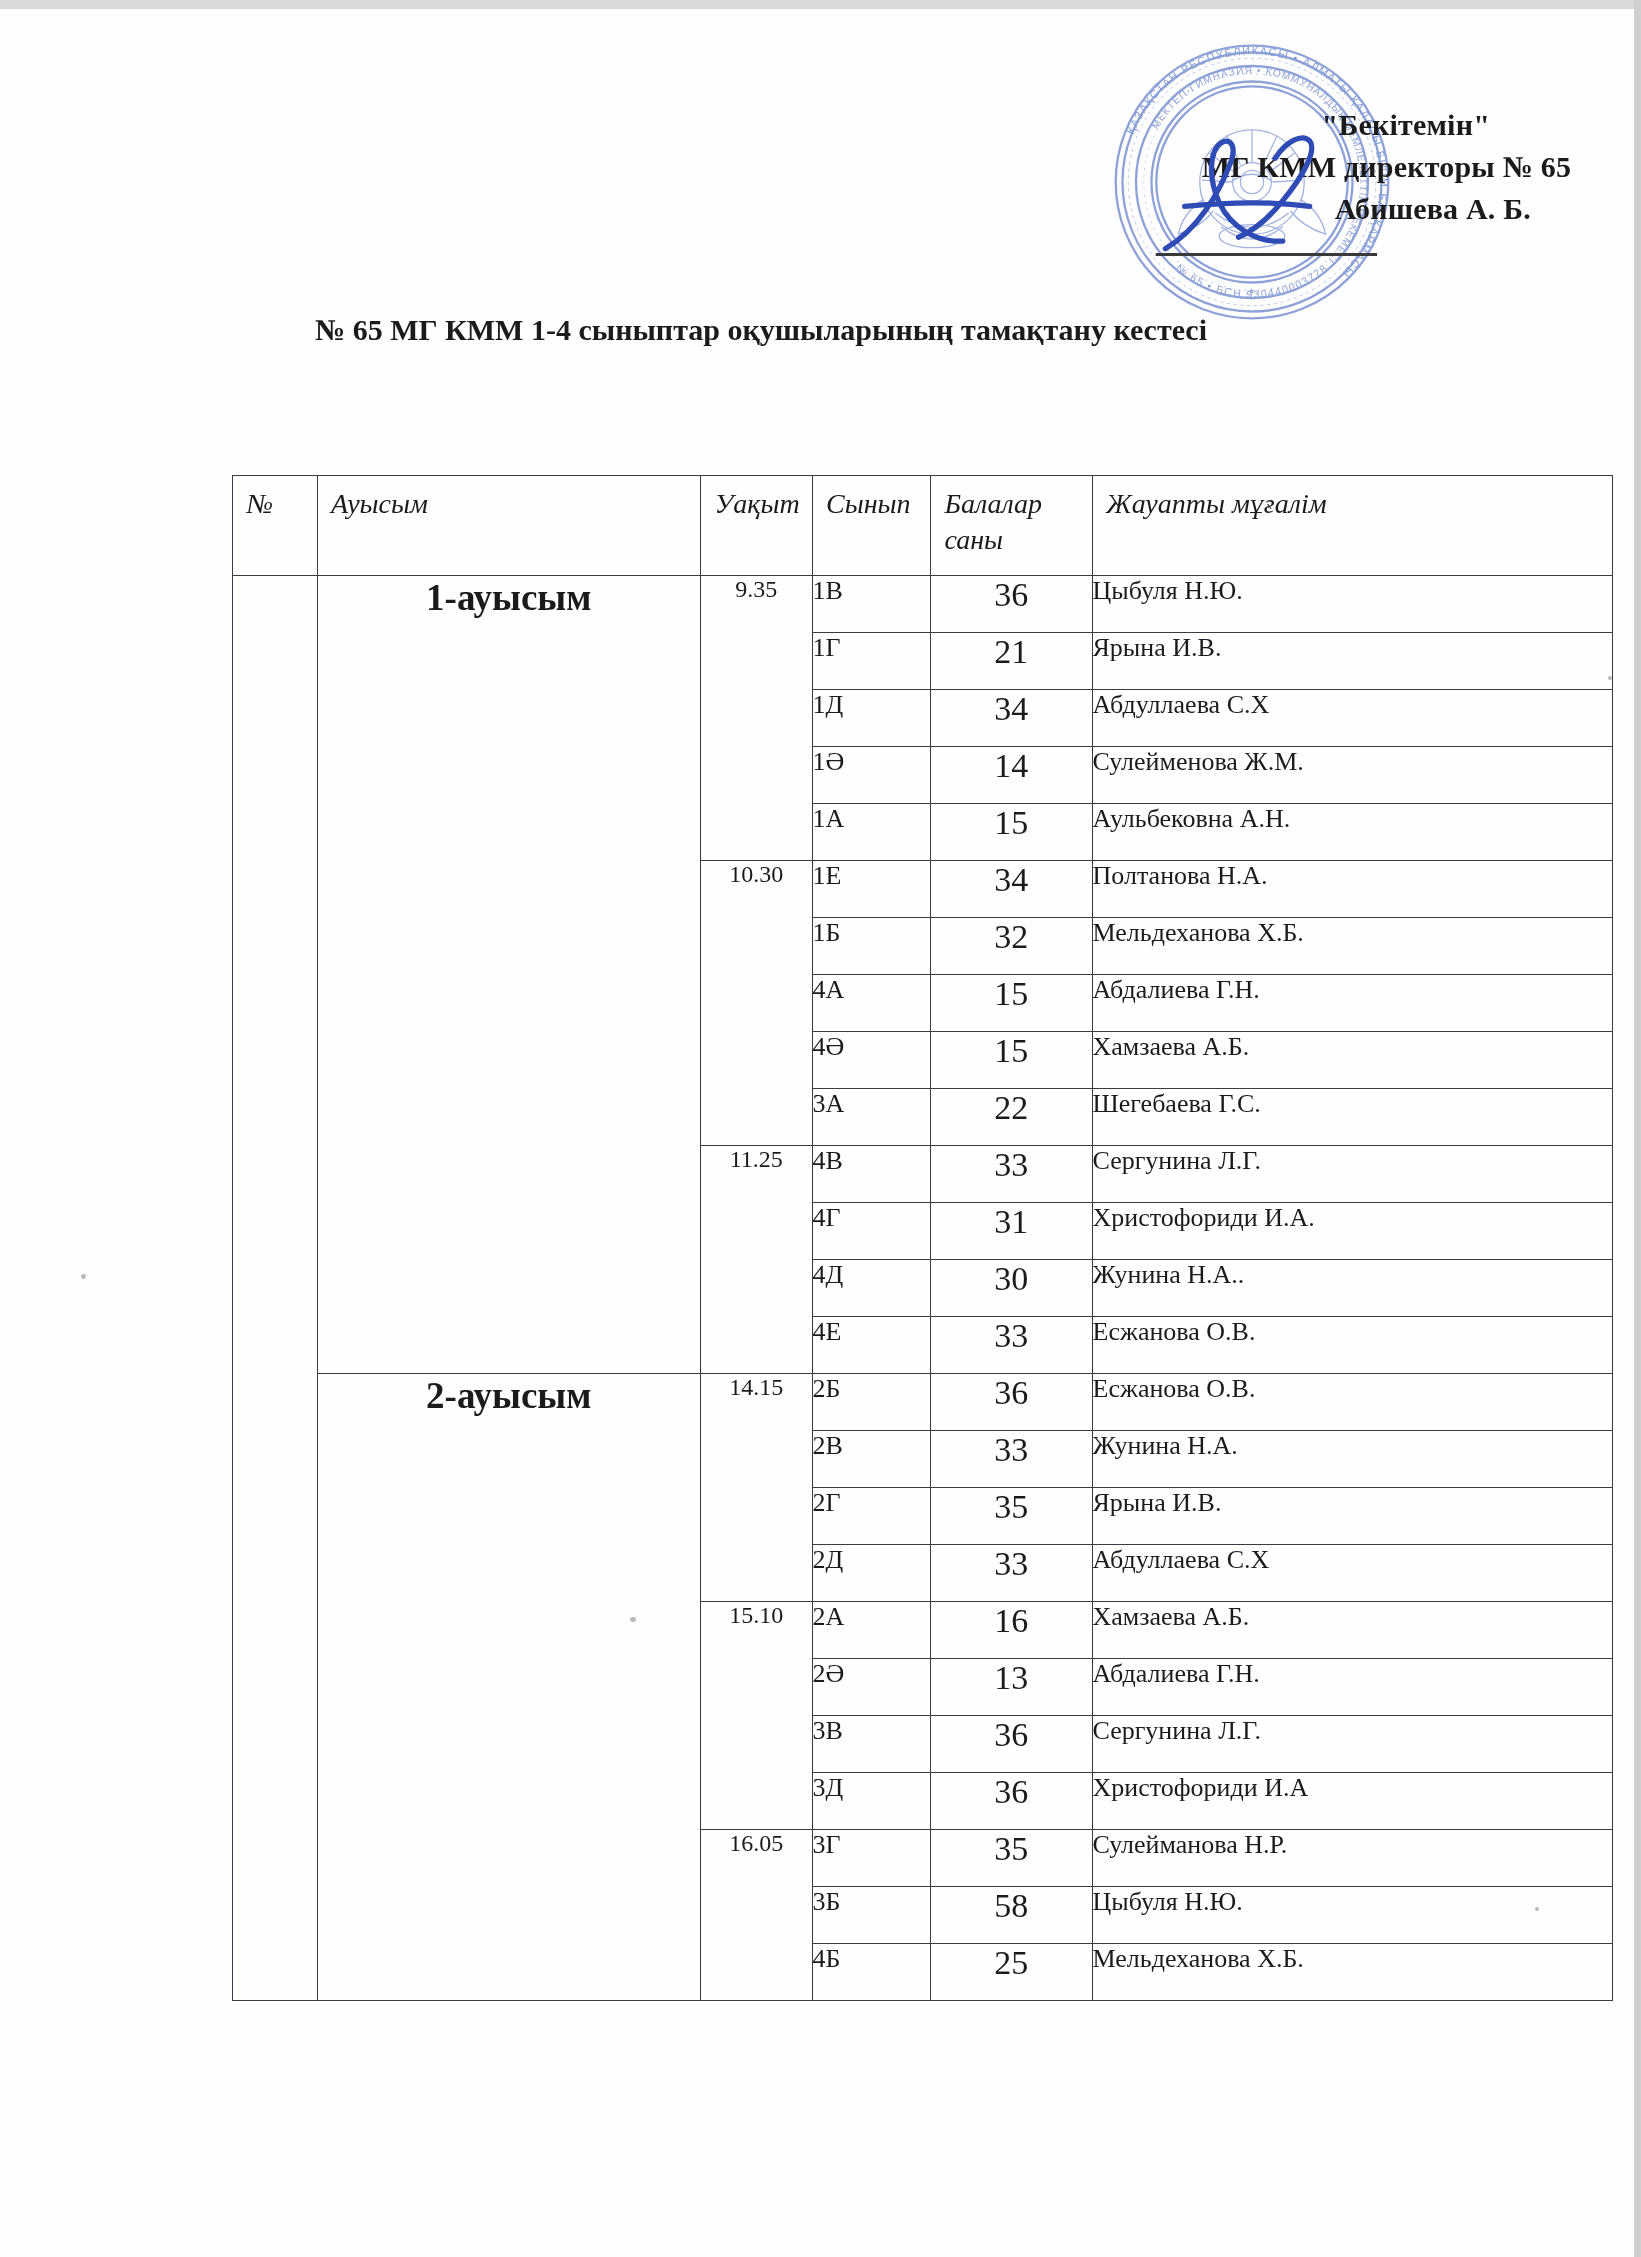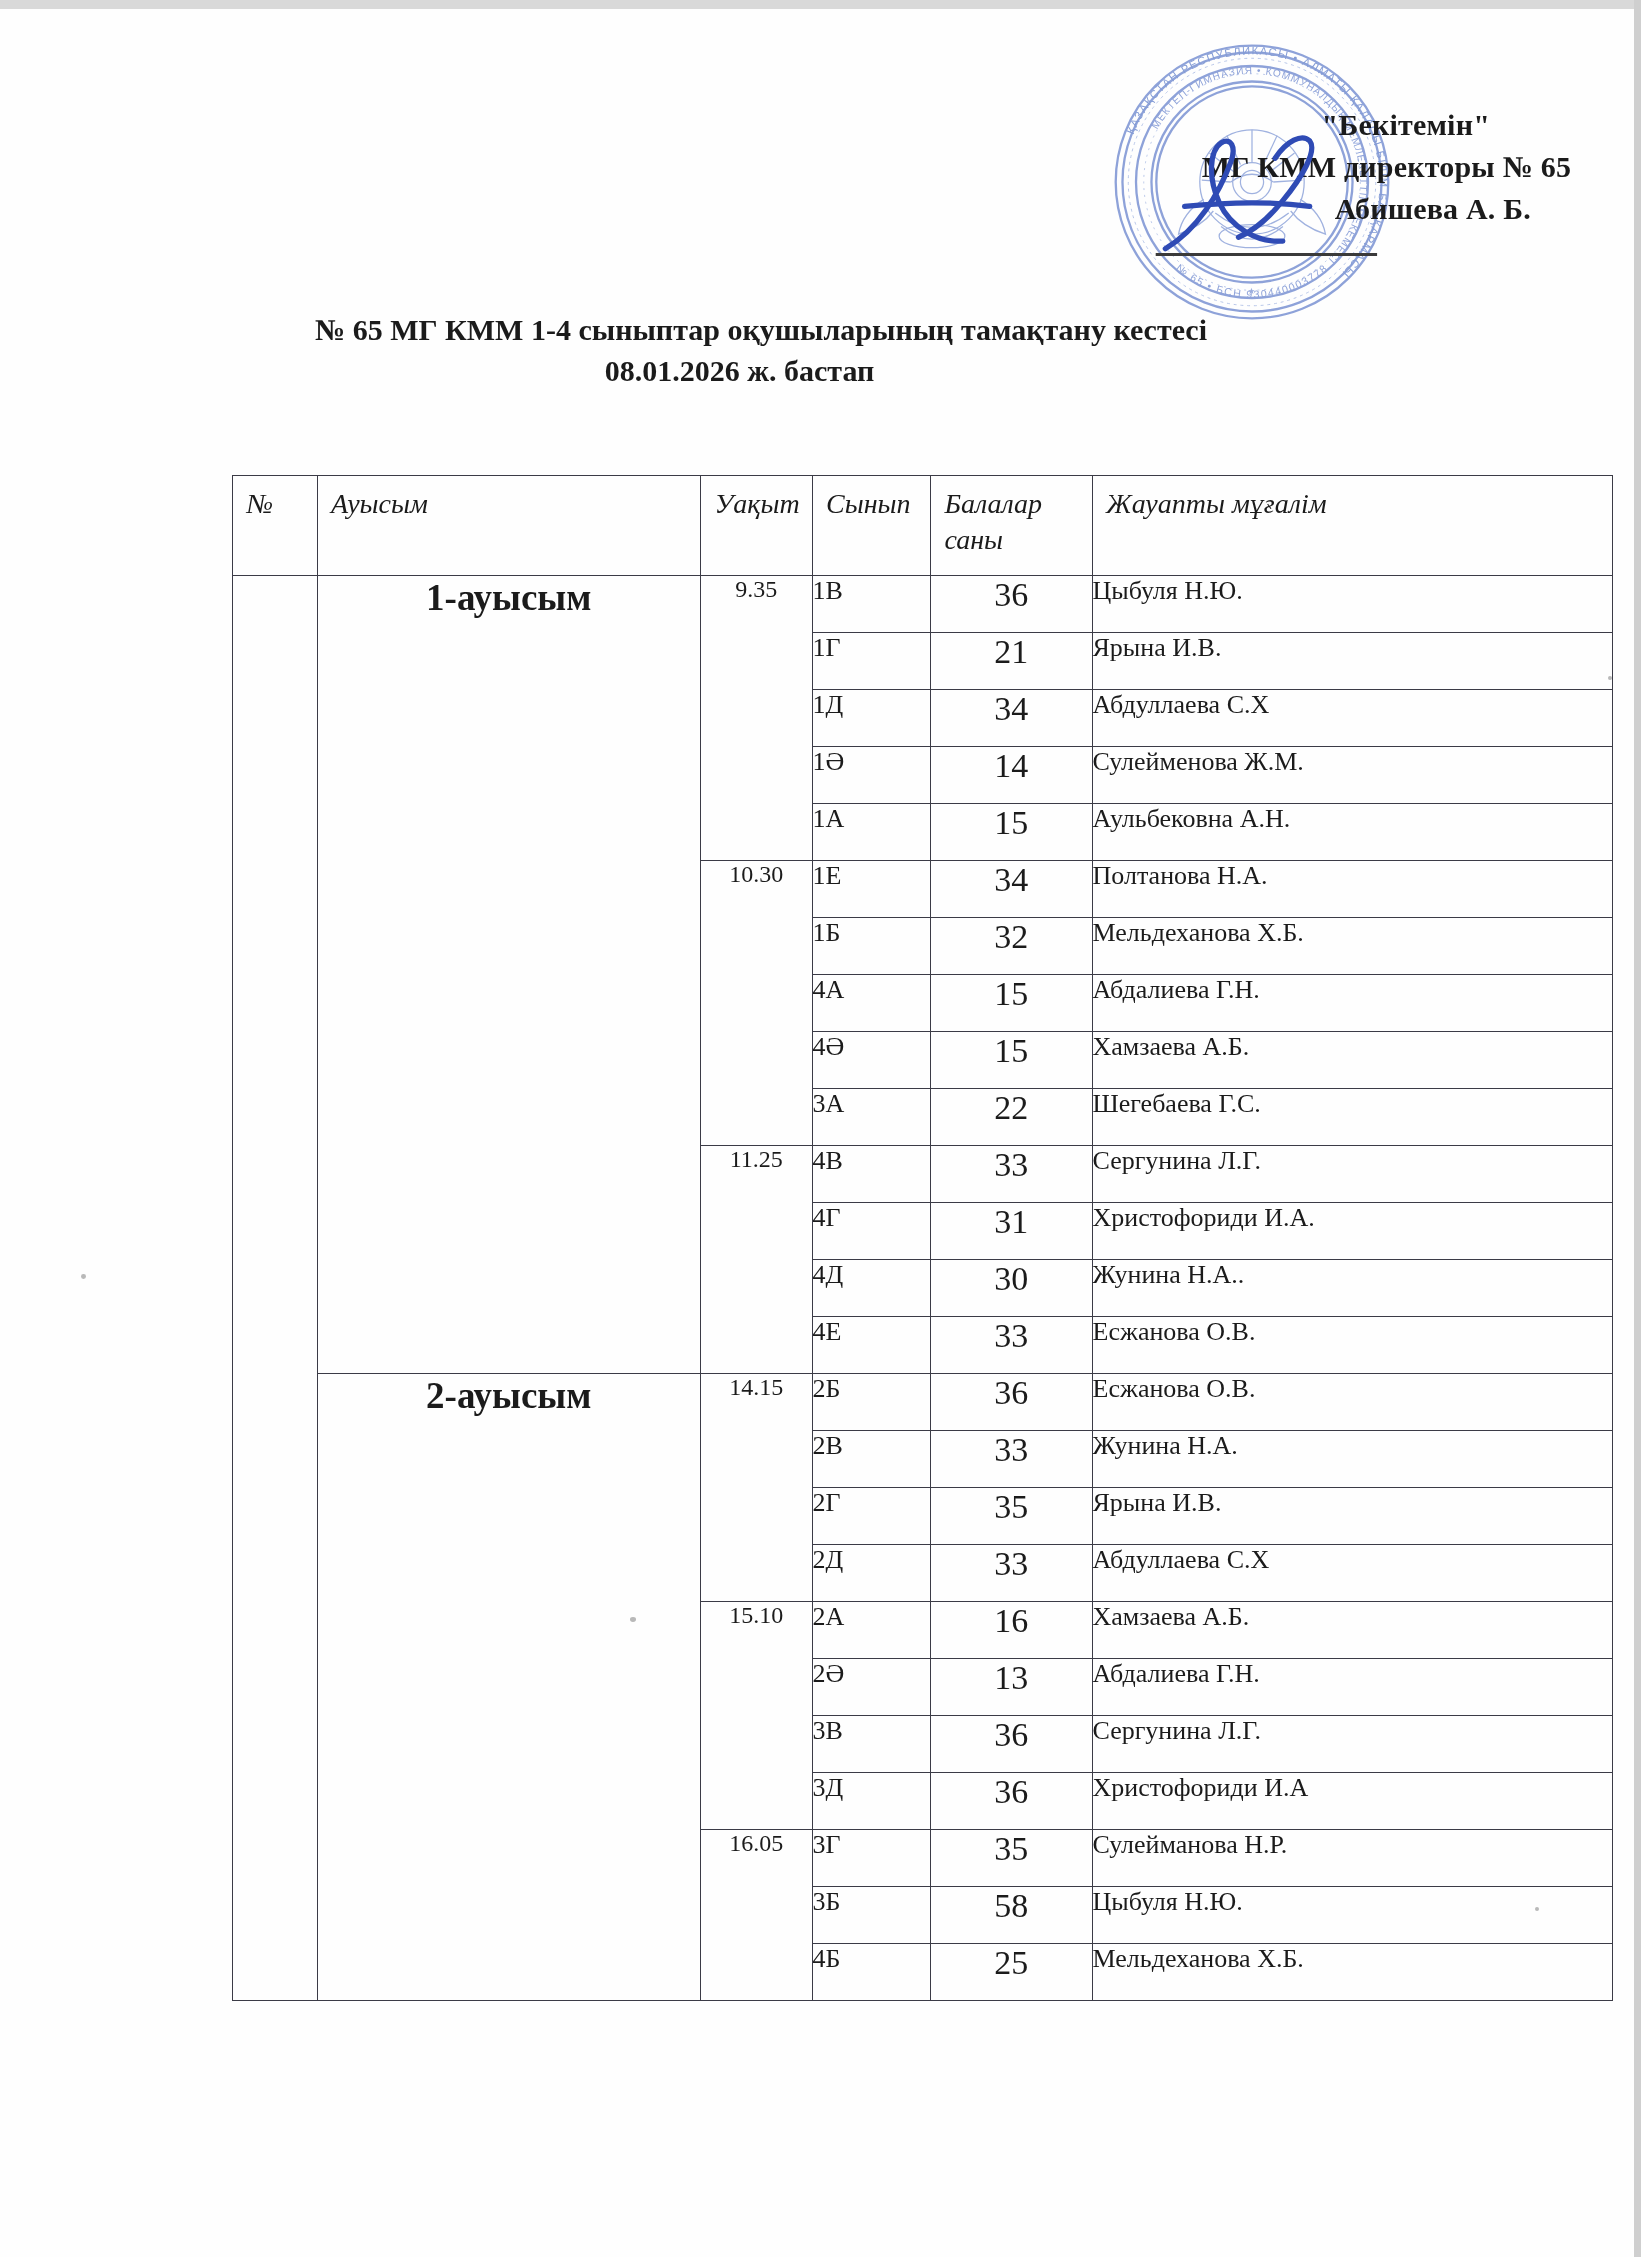--- a/index.html
+++ b/index.html
@@ -210,21 +210,20 @@
   </svg>
 
   <div class="approval">
     <div class="ln1">"Бекітемін"</div>
     <div class="ln2">МГ КММ директоры № 65</div>
     <div class="ln3">Абишева А. Б.</div>
   </div>
 
   <div class="title">
     <div class="t1">№ 65 МГ  КММ   1-4 сыныптар оқушыларының тамақтану кестесі</div>
-    <div class="t2">08.01.2026 ж. бастап</div>
   </div>
 
   <div class="tbl-wrap">
     <table class="sched">
       <thead>
         <tr>
           <th class="c-no">№</th>
           <th class="c-shift">Ауысым</th>
           <th class="c-time">Уақыт</th>
           <th class="c-cls">Сынып</th>

